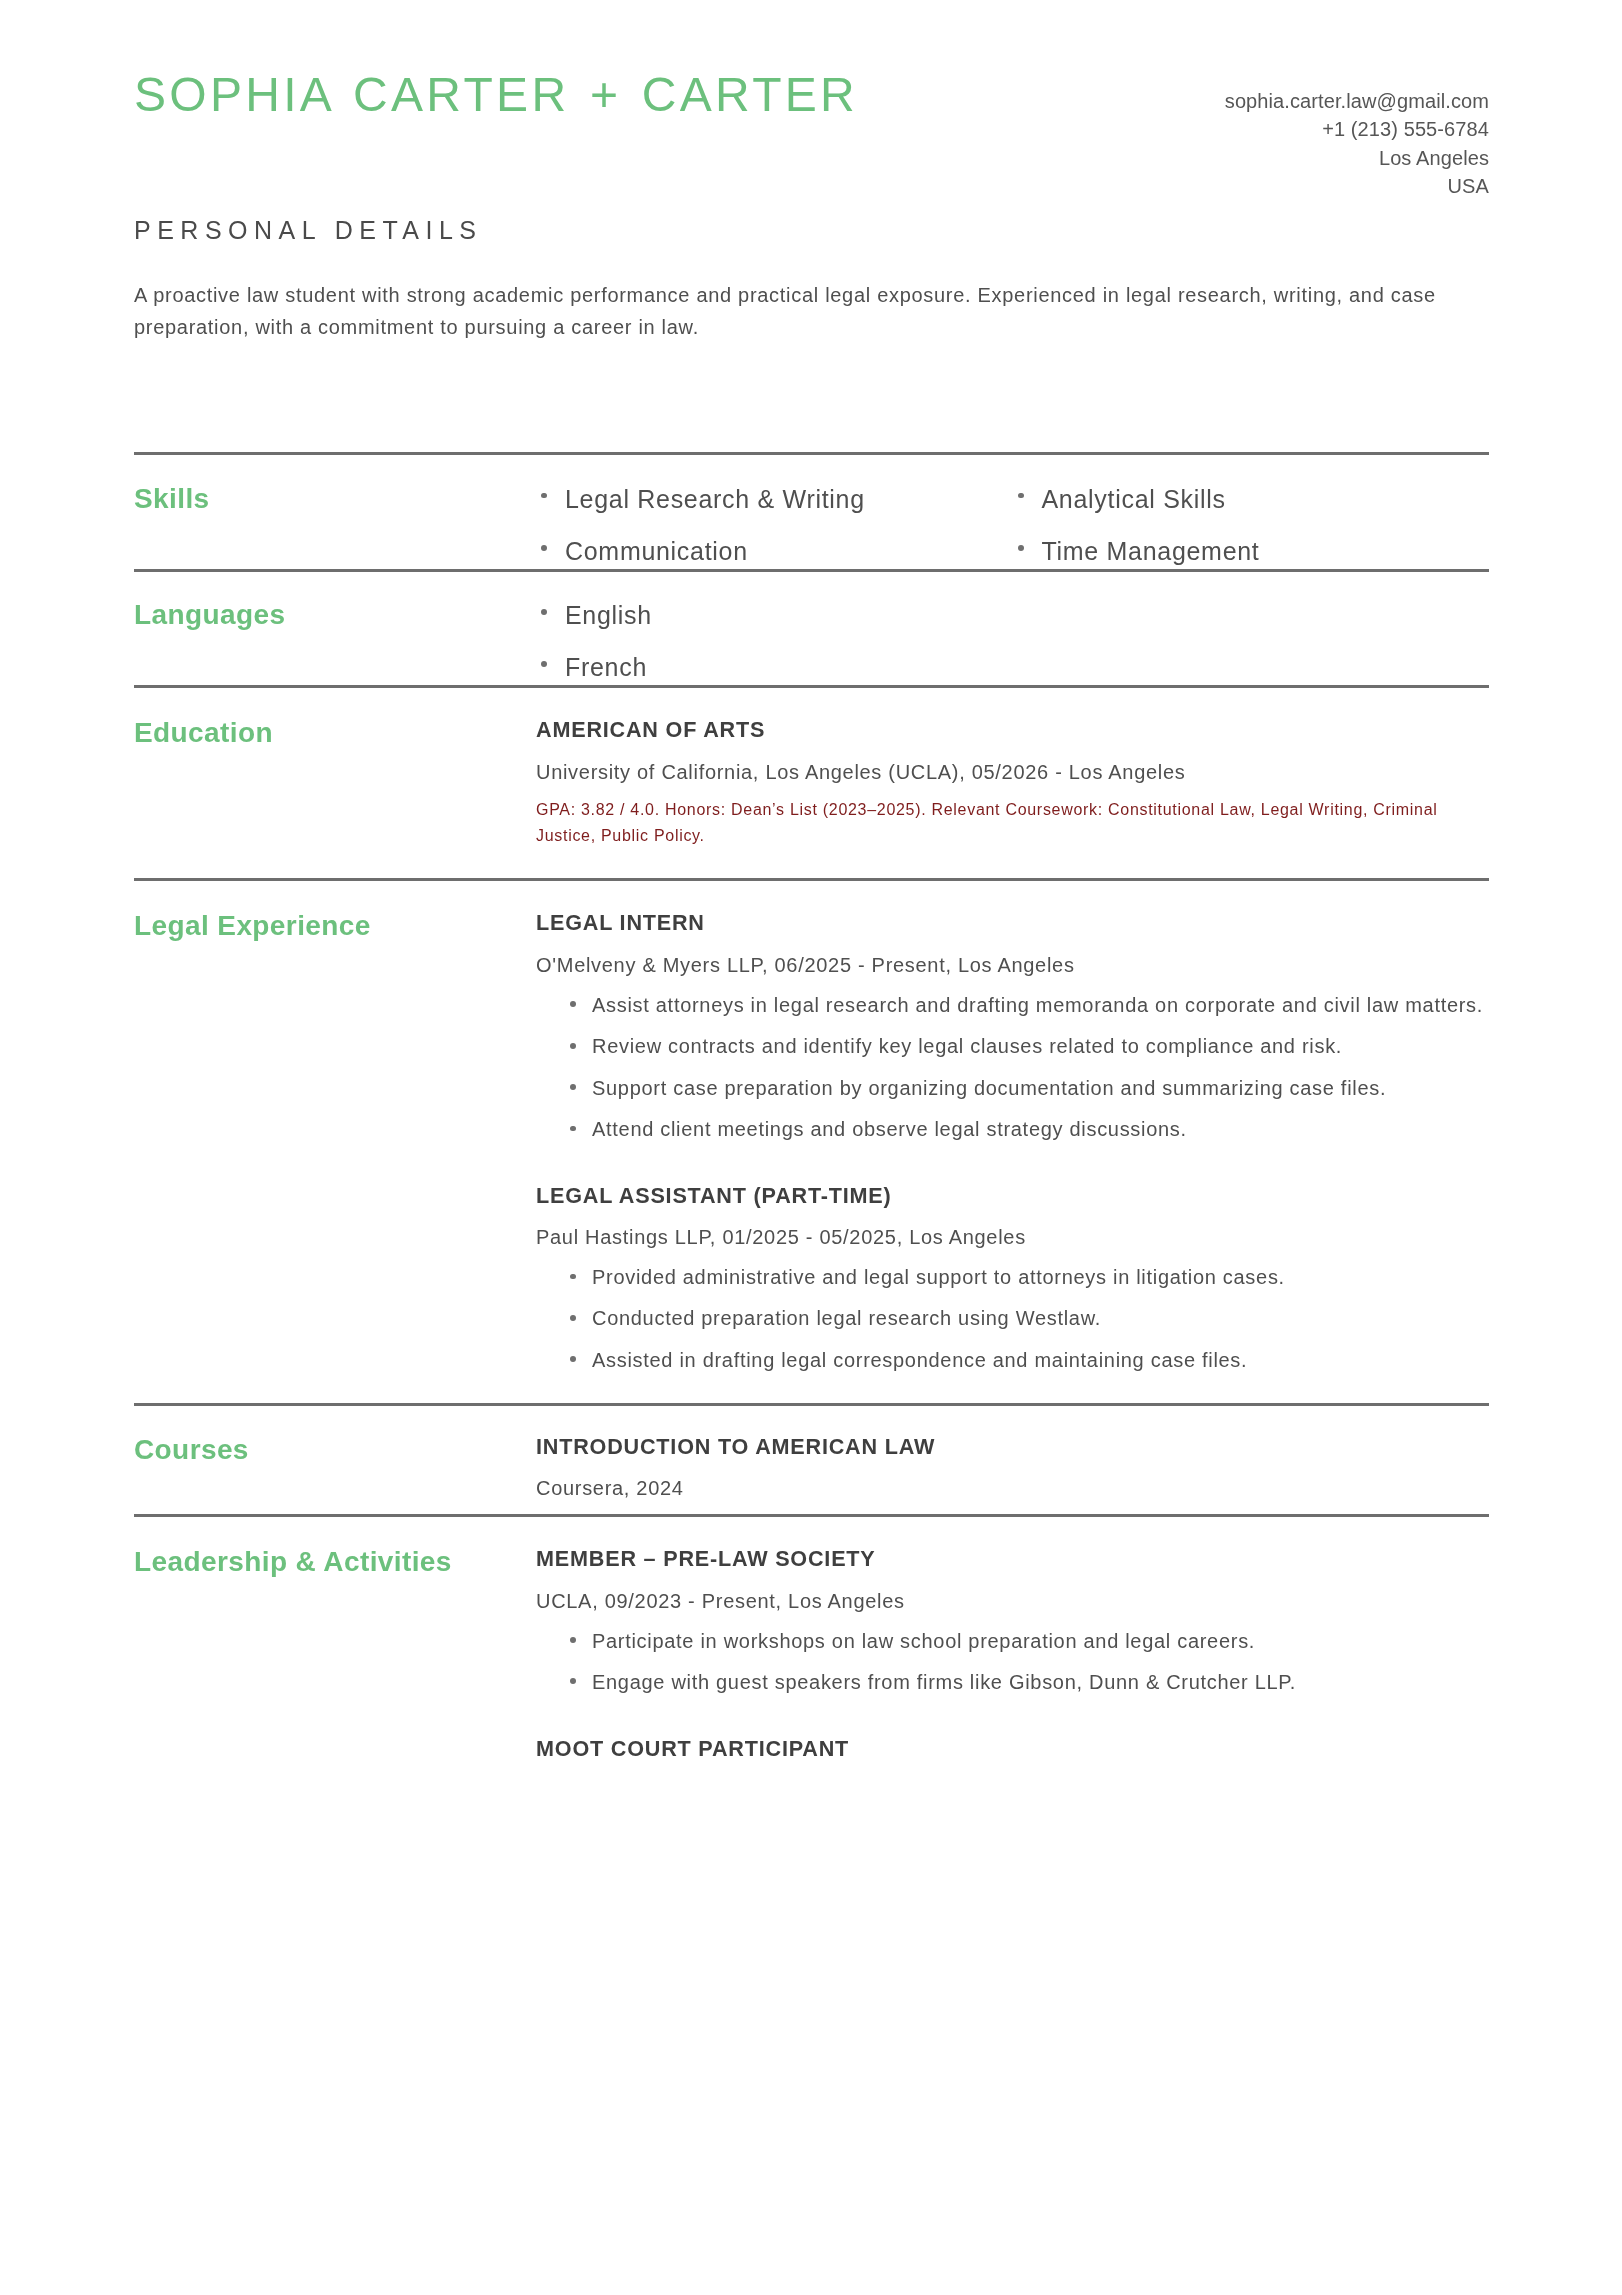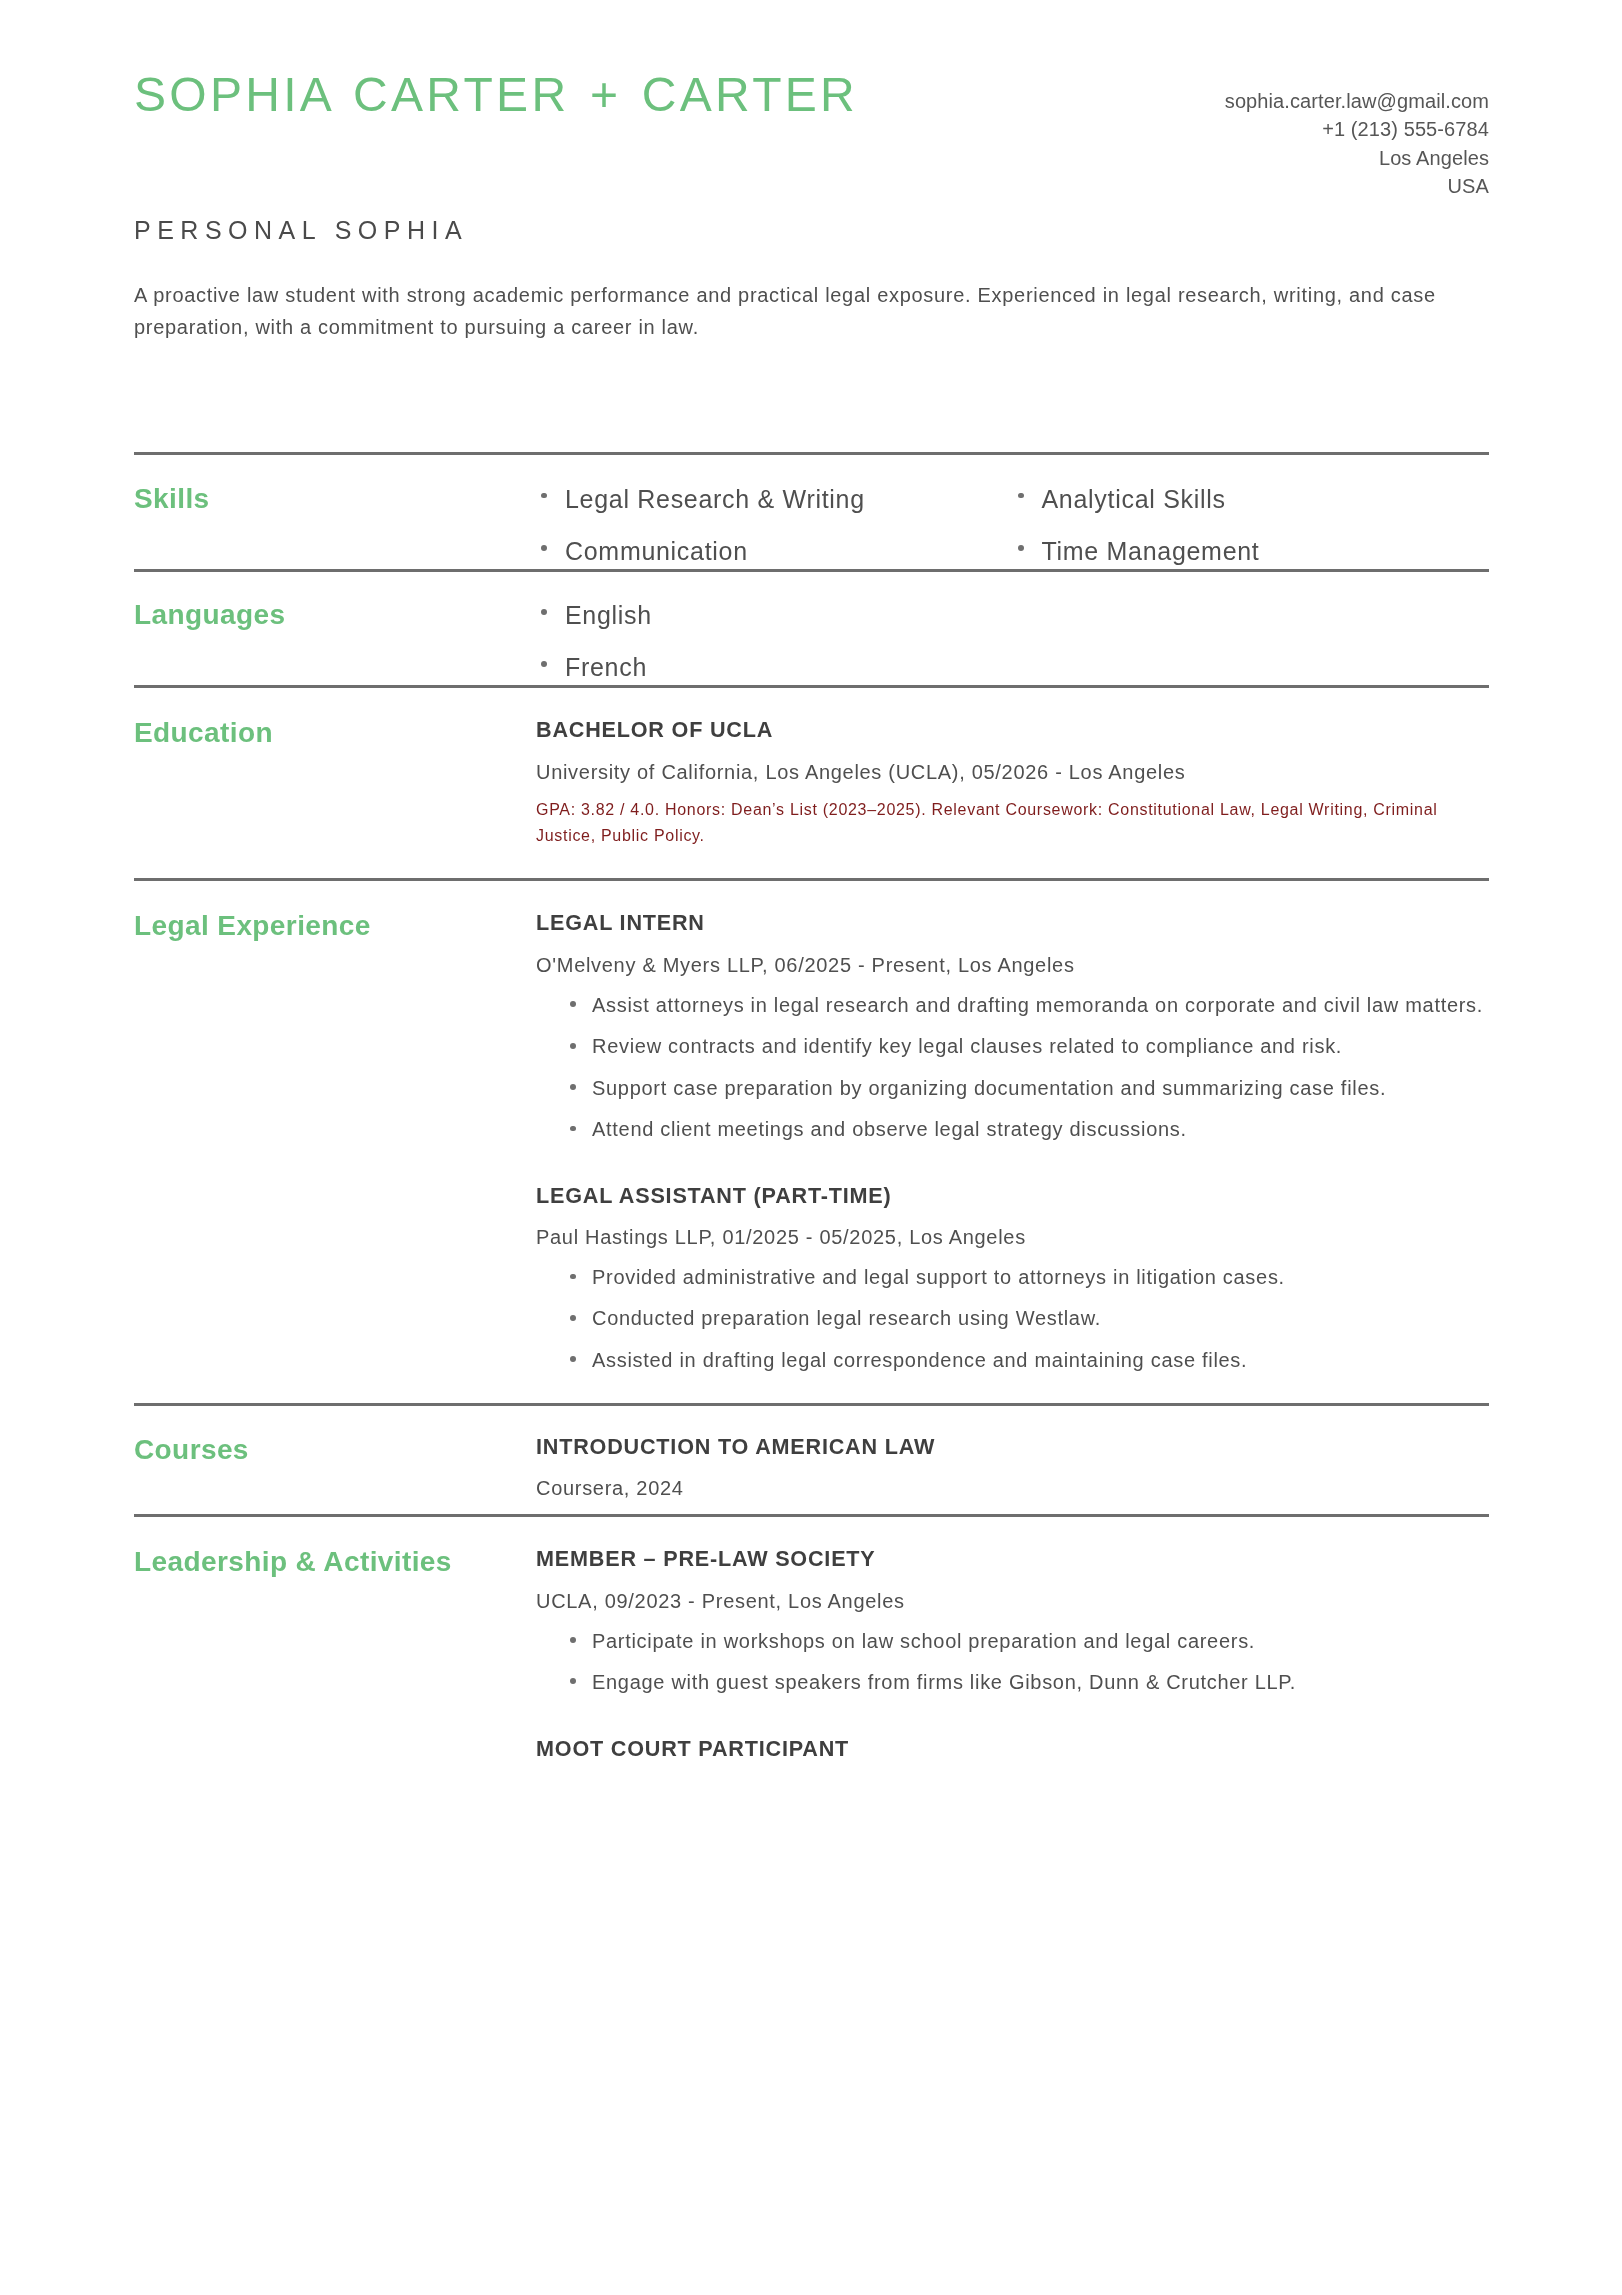--- a/index.html
+++ b/index.html
@@ -149,21 +149,21 @@
   <div class="header">
     <div class="header-row">
       <div class="name">SOPHIA CARTER + CARTER</div>
       <div class="contact">
         <div>sophia.carter.law@gmail.com</div>
         <div>+1 (213) 555-6784</div>
         <div>Los Angeles</div>
         <div>USA</div>
       </div>
     </div>
-    <div class="subtitle">PERSONAL SOPHIA</div>
+    <div class="subtitle">PERSONAL DETAILS</div>
     <div class="summary">A proactive law student with strong academic performance and practical legal exposure. Experienced in legal research, writing, and case preparation, with a commitment to pursuing a career in law.</div>
   </div>
 
   <div class="sections">
 
     <div class="divider"></div>
     <div class="section pad-sm">
       <div class="sec-label">Skills</div>
       <div class="sec-body">
         <div class="col2">
@@ -188,21 +188,21 @@
           <li>French</li>
         </ul>
       </div>
     </div>
 
     <div class="divider"></div>
     <div class="section pad-md">
       <div class="sec-label">Education</div>
       <div class="sec-body">
         <div class="entry">
-          <div class="entry-title">BACHELOR OF UCLA</div>
+          <div class="entry-title">AMERICAN OF ARTS</div>
           <div class="entry-meta">University of California, Los Angeles (UCLA), 05/2026 - Los Angeles</div>
           <div class="entry-desc">GPA: 3.82 / 4.0. Honors: Dean’s List (2023–2025). Relevant Coursework: Constitutional Law, Legal Writing, Criminal Justice, Public Policy.</div>
         </div>
       </div>
     </div>
 
     <div class="divider"></div>
     <div class="section pad-md">
       <div class="sec-label">Legal Experience</div>
       <div class="sec-body">

